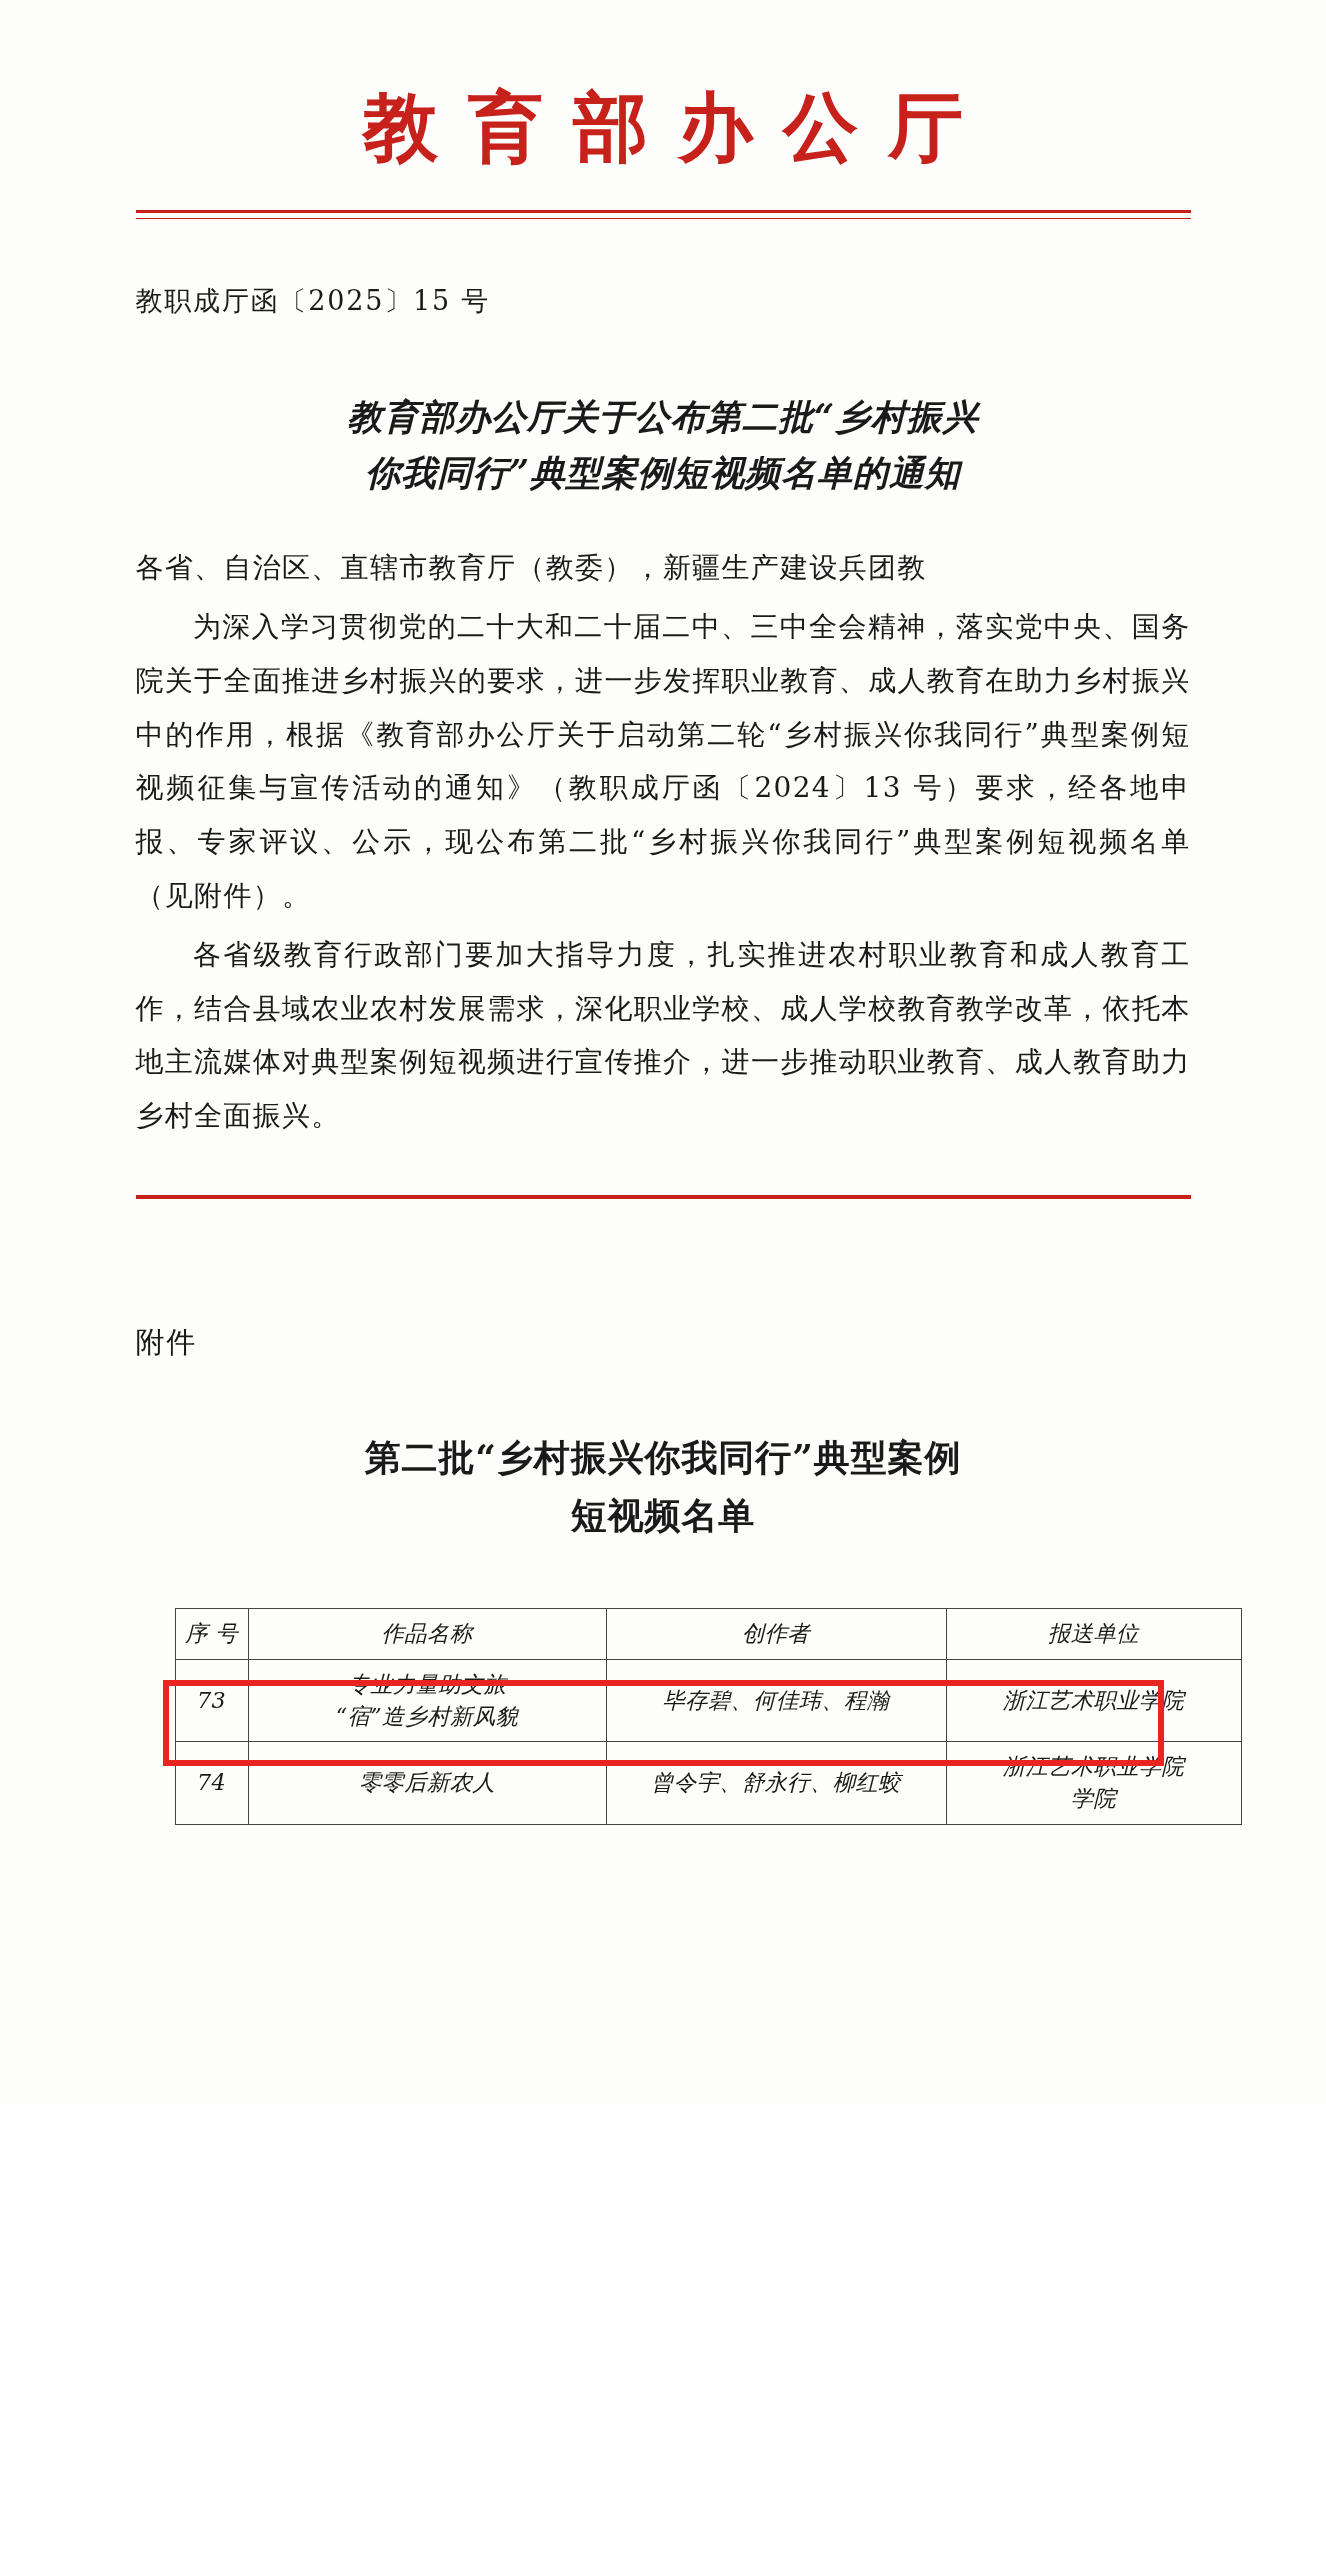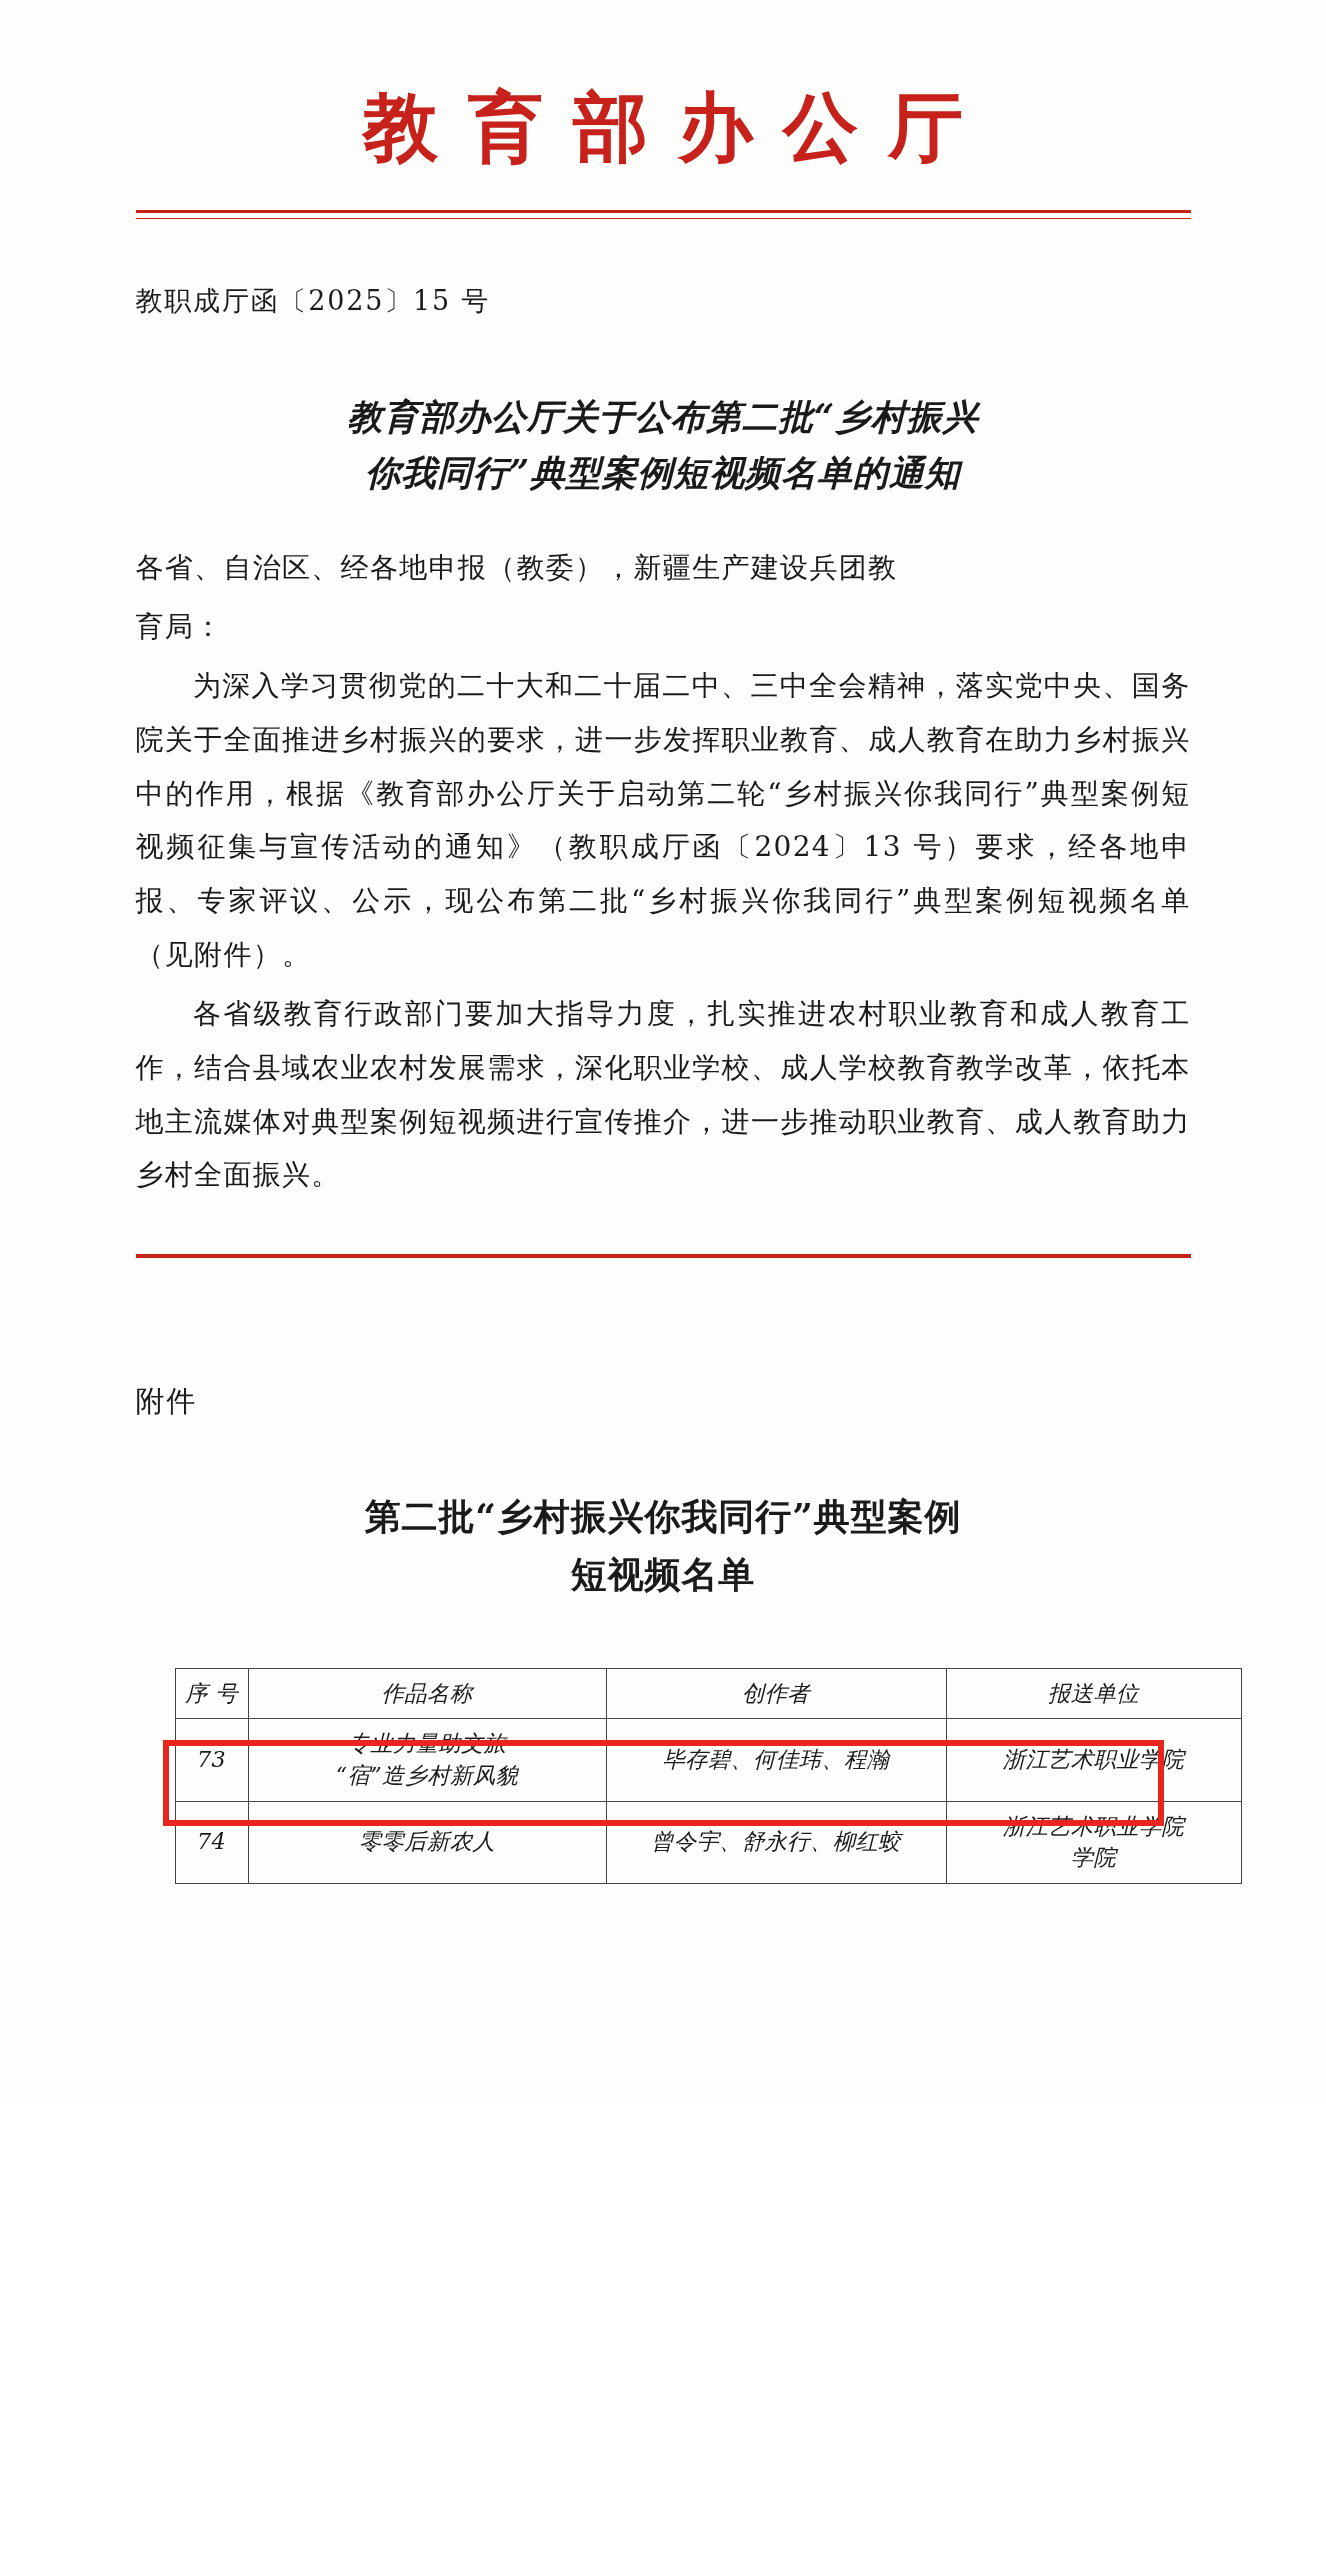--- a/index.html
+++ b/index.html
@@ -181,22 +181,21 @@
     </div>
 
     <div class="docnum">教职成厅函〔2025〕15 号</div>
 
     <div class="doc-title">
       <div>教育部办公厅关于公布第二批“乡村振兴</div>
       <div>你我同行”典型案例短视频名单的通知</div>
     </div>
 
     <div class="body-block">
-      <p class="para">各省、自治区、经各地申报（教委），新疆生产建设兵团教</p>
-      <p class="para">育局：</p>
+      <p class="para">各省、自治区、直辖市教育厅（教委），新疆生产建设兵团教</p>
       <p class="para indent">为深入学习贯彻党的二十大和二十届二中、三中全会精神，落实党中央、国务院关于全面推进乡村振兴的要求，进一步发挥职业教育、成人教育在助力乡村振兴中的作用，根据《教育部办公厅关于启动第二轮“乡村振兴你我同行”典型案例短视频征集与宣传活动的通知》（教职成厅函〔2024〕13 号）要求，经各地申报、专家评议、公示，现公布第二批“乡村振兴你我同行”典型案例短视频名单（见附件）。</p>
       <p class="para indent">各省级教育行政部门要加大指导力度，扎实推进农村职业教育和成人教育工作，结合县域农业农村发展需求，深化职业学校、成人学校教育教学改革，依托本地主流媒体对典型案例短视频进行宣传推介，进一步推动职业教育、成人教育助力乡村全面振兴。</p>
     </div>
 
     <div class="rule-bottom"></div>
 
     <div class="attach-label">附件</div>
 
     <div class="attach-title">
       <div>第二批“乡村振兴你我同行”典型案例</div>

